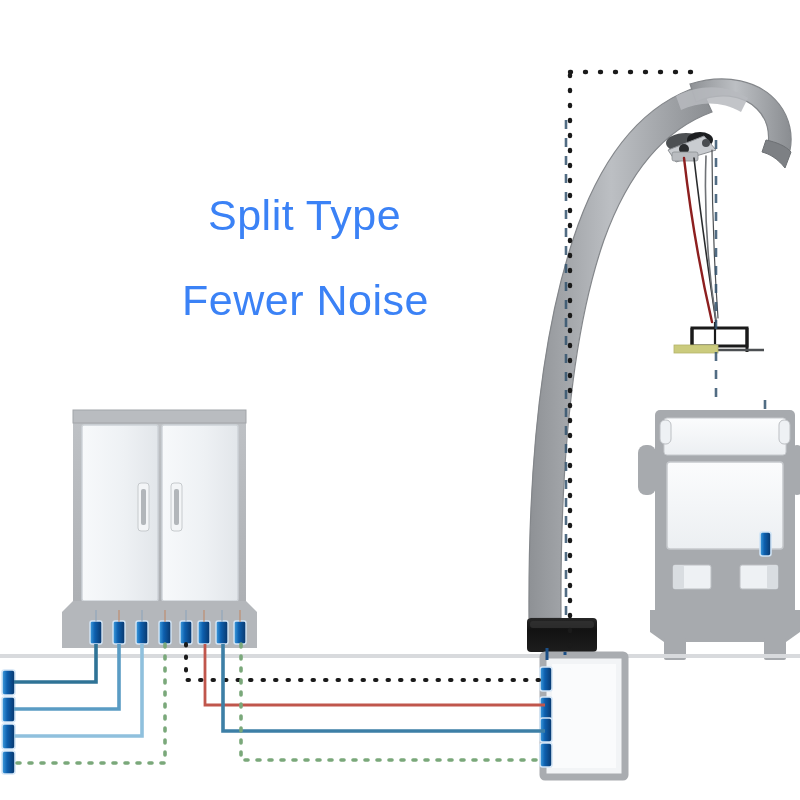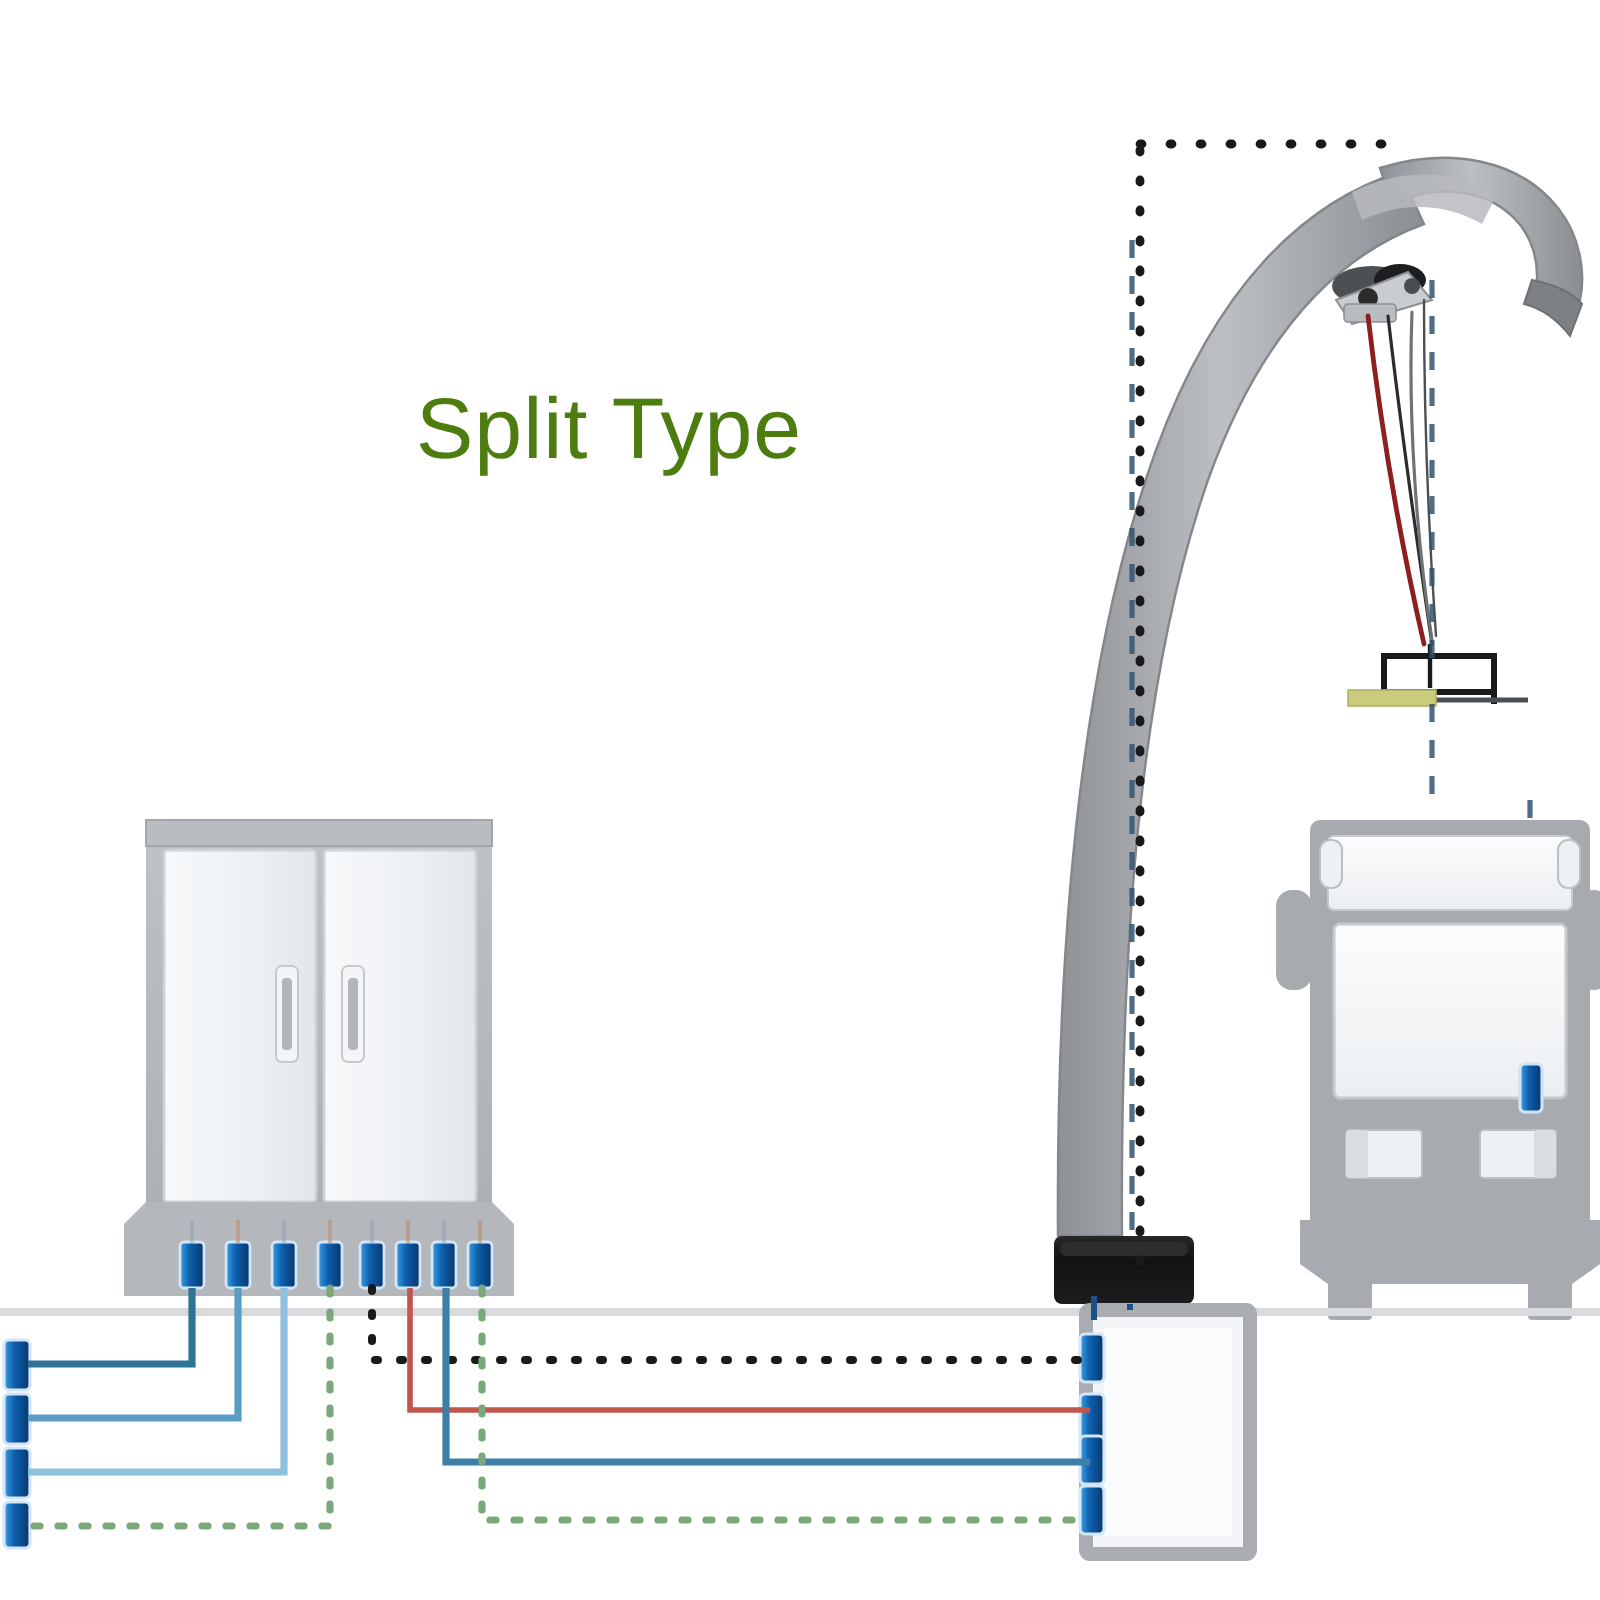--- a/index.html
+++ b/index.html
@@ -1,19 +1,19 @@
 <!DOCTYPE html>
 <html><head>
 <meta charset="utf-8">
 <style>
   html,body{margin:0;padding:0;background:#fff;}
   body{width:800px;height:800px;overflow:hidden;font-family:"Liberation Sans",sans-serif;}
   #stage{position:relative;width:800px;height:800px;background:#ffffff;}
   #svgroot{position:absolute;left:0;top:0;width:800px;height:800px;}
-  .lbl{position:absolute;color:#4d7c0f;font-family:"Liberation Sans",sans-serif;font-weight:400;white-space:nowrap;}
+  .lbl{position:absolute;color:#3b82f6;font-family:"Liberation Sans",sans-serif;font-weight:400;white-space:nowrap;}
   #label-split{left:208px;top:191px;font-size:43px;letter-spacing:0.5px;}
   #label-noise{left:182px;top:276px;font-size:43px;letter-spacing:0.5px;}
 </style>
 </head>
 <body>
 
 <div id="stage">
 
   <svg id="svgroot" viewBox="0 0 800 800">
 
@@ -208,14 +208,15 @@
       <path d="M205,644 L205,705 L545,705" stroke="#c0564c" stroke-width="2.8"></path>
       <path d="M223,644 L223,731 L545,731" stroke="#3d7fa6" stroke-width="3.6"></path>
       <path d="M241,644 L241,760 L545,760" stroke="#7aa87a" stroke-width="3.6" stroke-dasharray="3 9" stroke-linecap="round"></path>
 
       <path d="M565,655 L565,652" stroke="#1b4f87" stroke-width="3"></path>
     </g>
 
   </svg>
 
   <div class="lbl" id="label-split">Split Type</div>
+  <div class="lbl" id="label-noise">Fewer Noise</div>
 
 </div>
 
 </body></html>

